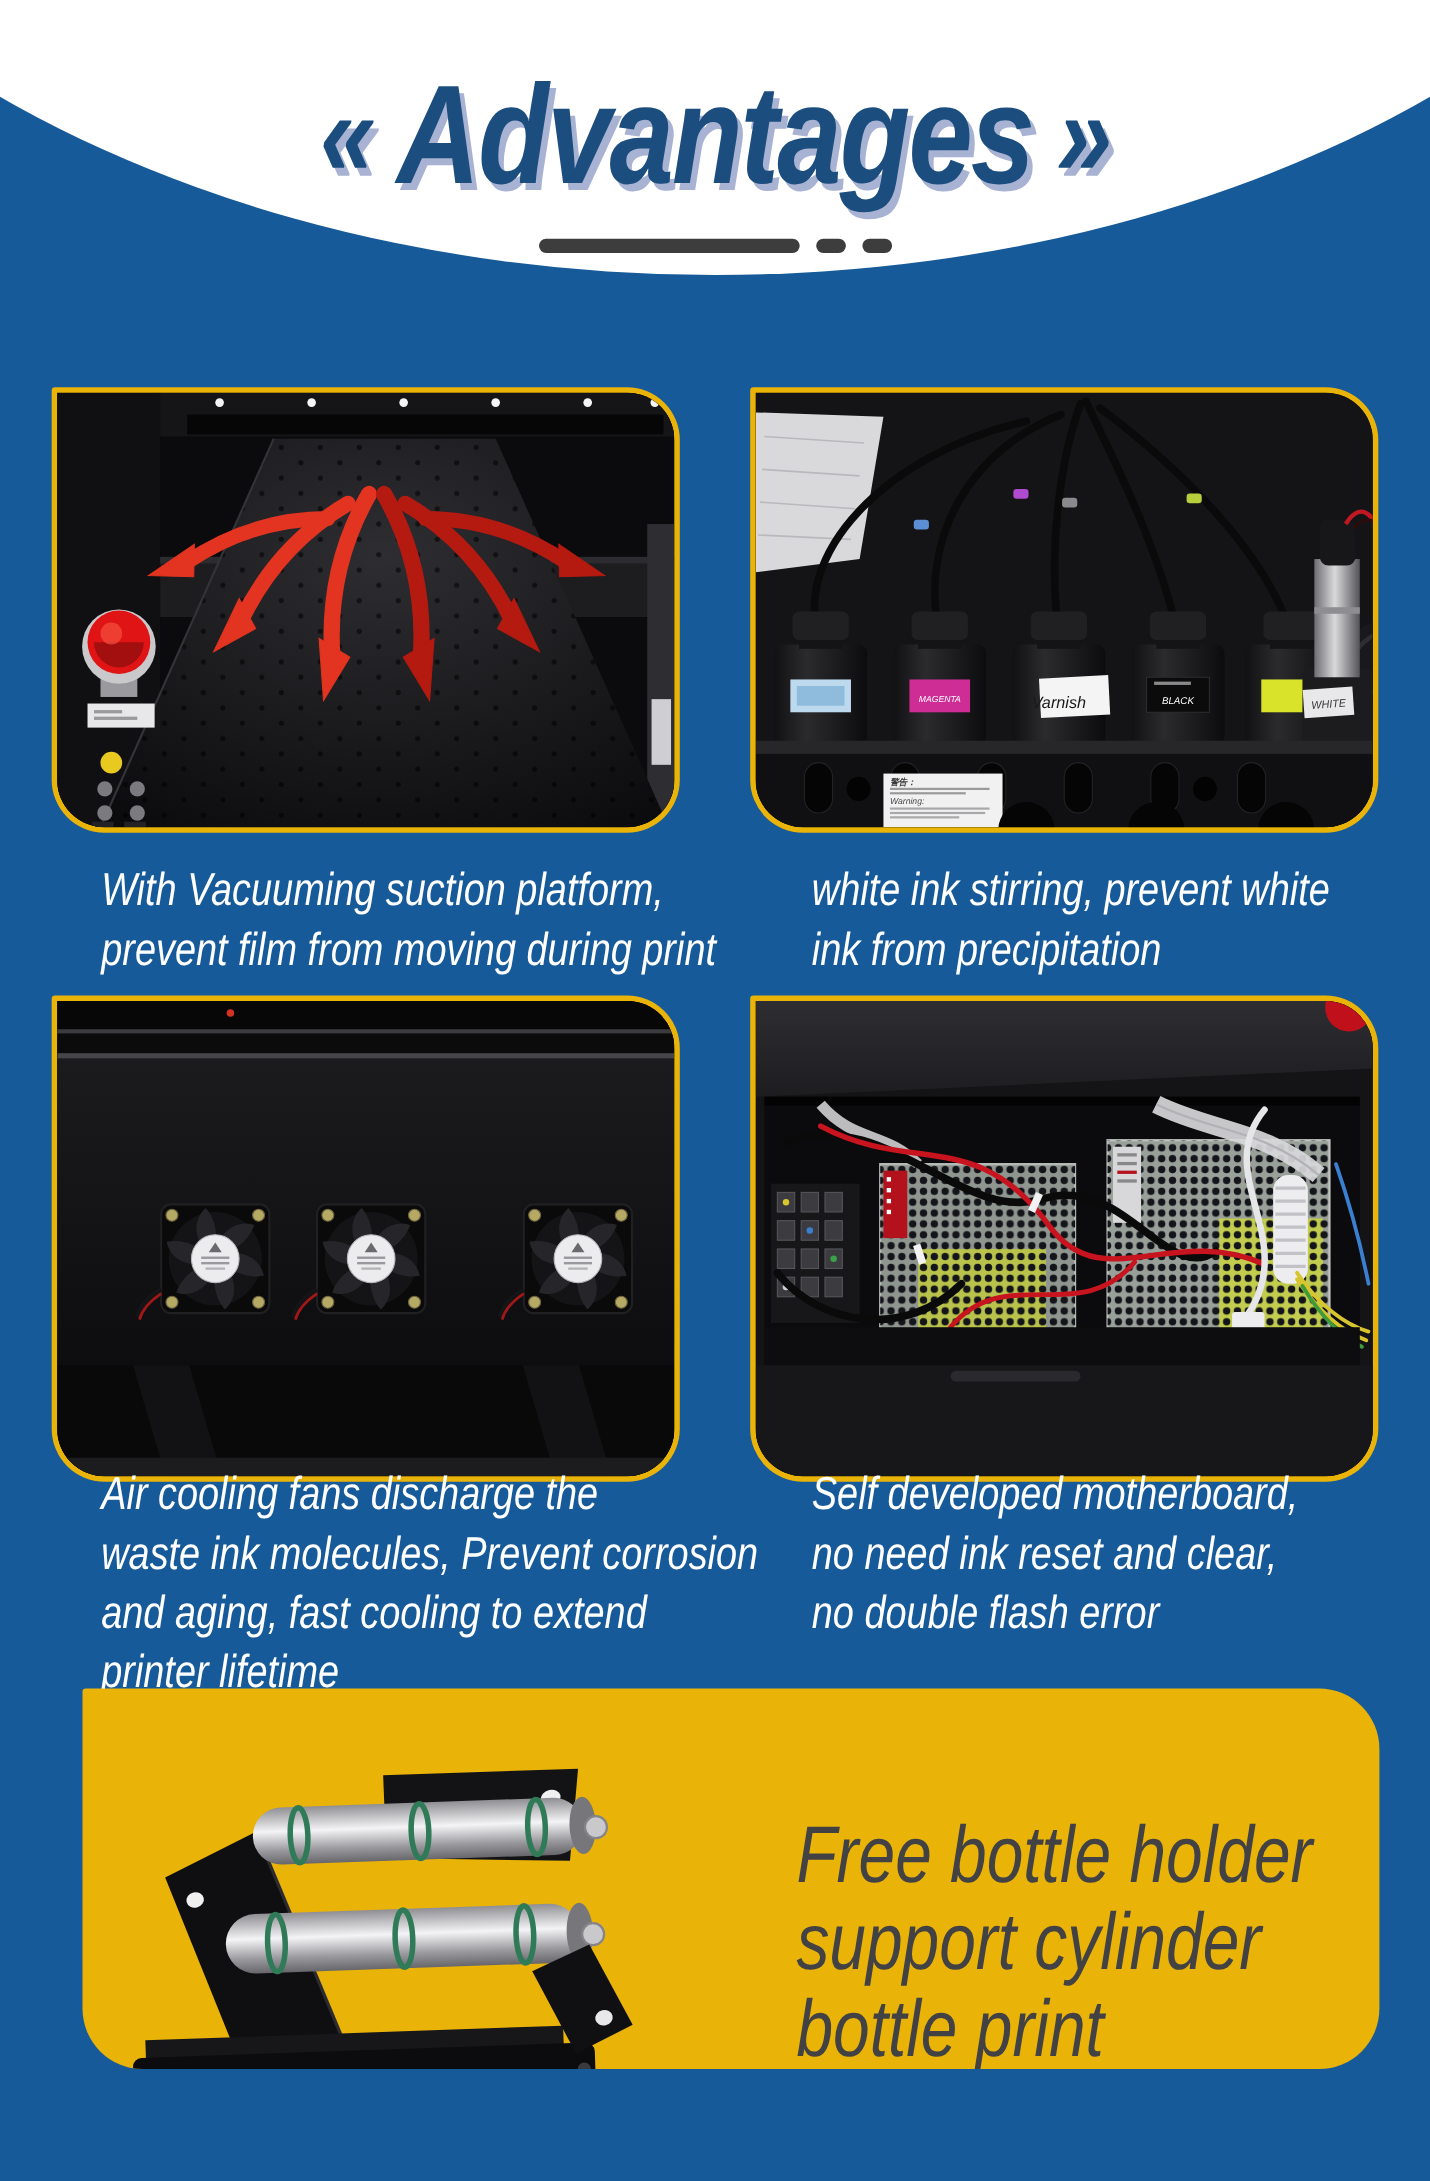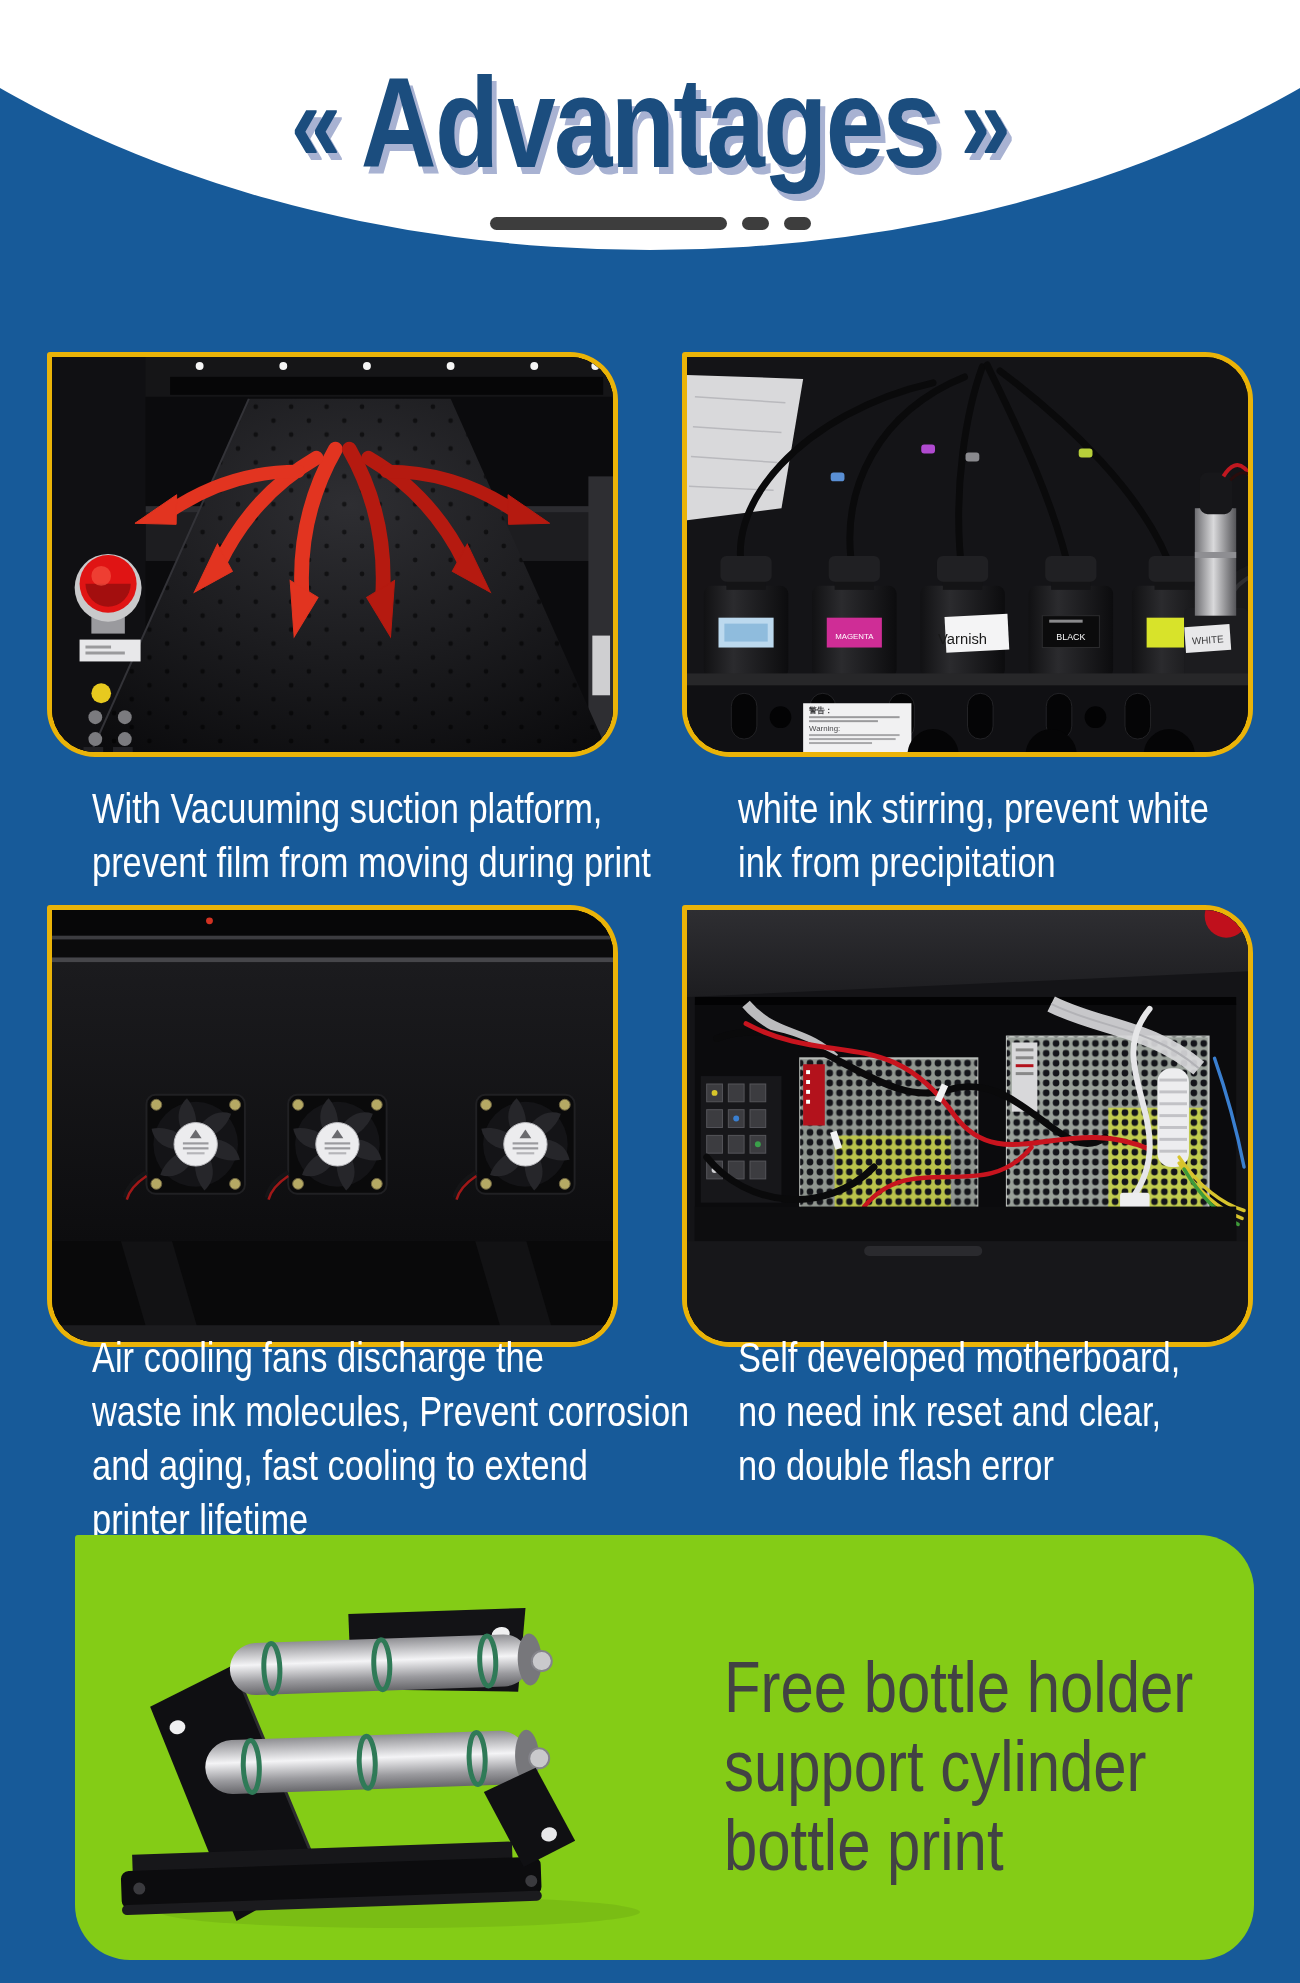--- a/index.html
+++ b/index.html
@@ -1,17 +1,17 @@
 <!DOCTYPE html>
 <html><head>
 <meta charset="utf-8">
 <style>
   html,body{margin:0;padding:0;background:#0d3c6b;}
   .stage{position:relative;width:1300px;height:1983px;margin:0 auto;overflow:hidden;
-         background:#175a99;font-family:"Liberation Sans","DejaVu Sans",sans-serif;}
+         background:#175a99;font-family:"Liberation Sans","DejaVu Sans",sans-serif;font-style:italic;}
   .dome{position:absolute;left:-350px;top:-1100px;width:2000px;height:1350px;
         border-radius:50%;background:#ffffff;}
   .title-row{position:absolute;left:0;top:44px;width:1300px;text-align:center;
         font-weight:700;font-size:128px;line-height:158px;letter-spacing:-2px;
         color:#1b4d7e;transform:scaleX(0.82);transform-origin:650px 0;
         text-shadow:6px 7px 0 #a8b2d2;white-space:nowrap;}
   .title-row .mark{font-size:110px;vertical-align:6px;}
   .title-row .mark.left{margin-right:26px;}
   .title-row .mark.right{margin-left:26px;}
   .underline{position:absolute;left:0;top:217px;width:1300px;display:flex;
@@ -29,22 +29,22 @@
   .p4{left:682px;top:905px;width:571px;height:442px;}
 
   .caption{position:absolute;color:#ffffff;font-size:42px;line-height:54px;
         transform:scaleX(0.82);transform-origin:0 0;white-space:nowrap;}
   .caption span{display:block;}
   .c1{left:92px;top:782px;}
   .c2{left:738px;top:782px;}
   .c3{left:92px;top:1331px;}
   .c4{left:738px;top:1331px;}
 
-  .bottom-panel{position:absolute;left:75px;top:1535px;width:1179px;height:425px;
-        background:#84cc16;border-radius:3px 55px 55px 55px;overflow:hidden;}
+  .bottom-panel{position:absolute;left:75px;top:1535px;width:1179px;height:346px;
+        background:#eab308;border-radius:3px 55px 55px 55px;overflow:hidden;}
   .holder-art{position:absolute;left:5px;top:15px;width:630px;height:395px;}
   .bottom-text{position:absolute;left:649px;top:112px;color:#424244;font-size:73px;
         line-height:79px;transform:scaleX(0.82);transform-origin:0 0;white-space:nowrap;}
   .bottom-text span{display:block;}
 </style>
 </head>
 <body>
 
 <div class="stage">
 

